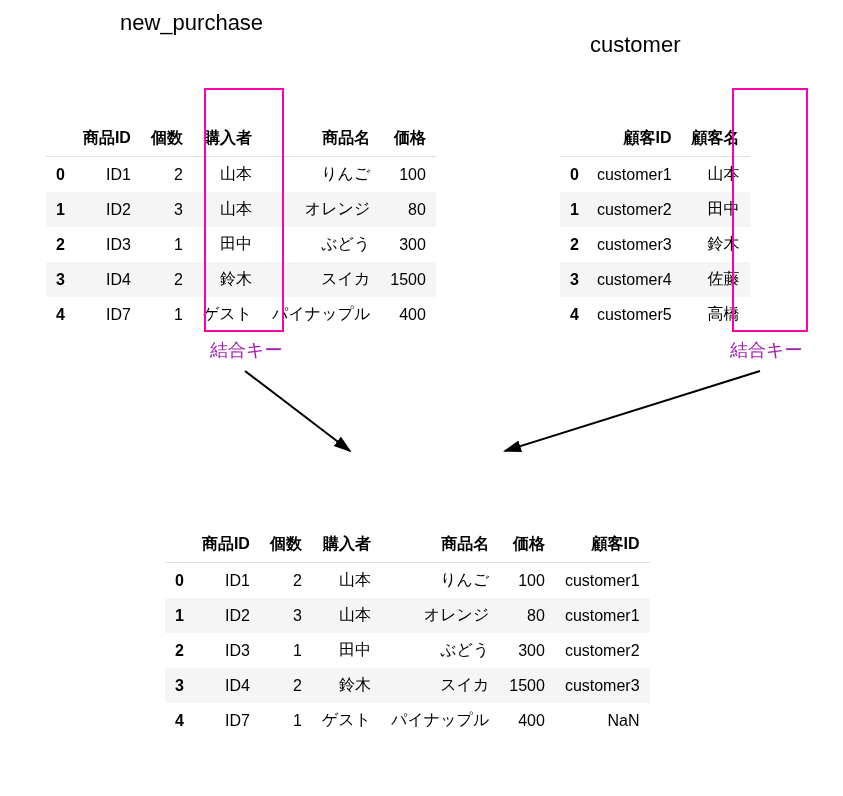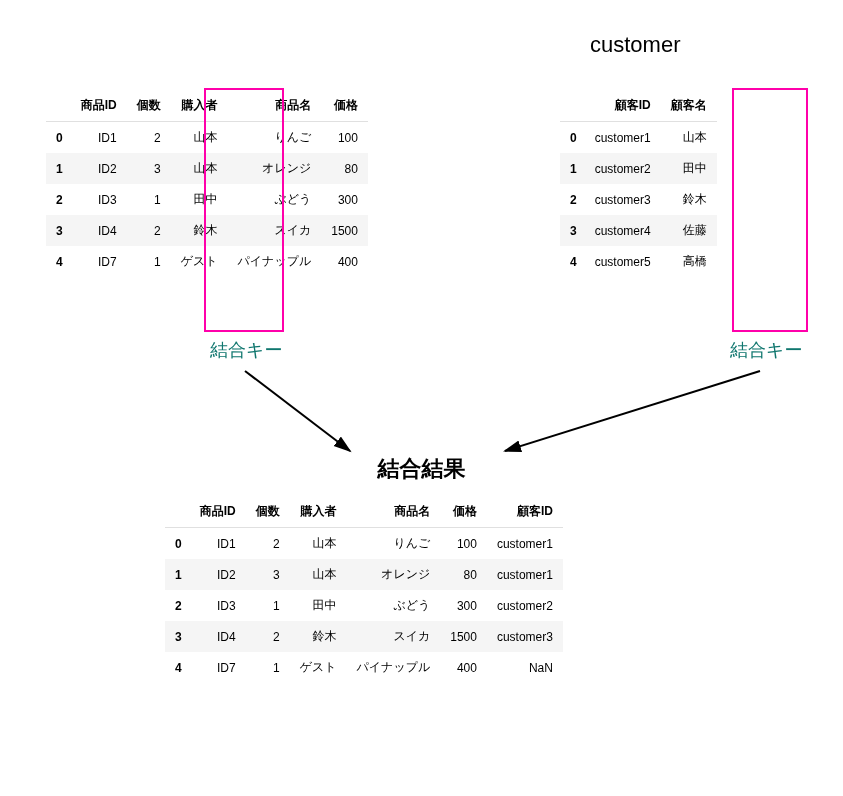--- a/index.html
+++ b/index.html
@@ -23,21 +23,22 @@
   }
   .title1 { left: 110px; top: 0; }
   .title2 { left: 580px; top: 0; margin-top: 22px; }
   .title3 {
     left: 0; right: 0; top: 444px;
     text-align: center;
     font-weight: 700;
   }
   table {
     border-collapse: collapse;
-    font-size: 12px;
+    font-size: 16px;
+    margin-top: 31px;
   }
   th, td {
     padding: 7px 10px;
     text-align: right;
     white-space: nowrap;
     border: none;
   }
   tr.idx th:first-child,
   tr.drow td:first-child {
     font-weight: 700;
@@ -54,35 +55,35 @@
   .hilite {
     position: absolute;
     border: 2px solid #ff00aa;
     pointer-events: none;
   }
   .hl1 { left: 194px; top: 78px; width: 80px; height: 244px; }
   .hl2 { left: 722px; top: 78px; width: 76px; height: 244px; }
 
   .keylabel {
     position: absolute;
-    color: #0f766e;
+    color: #a21caf;
     font-size: 18px;
   }
   .kl1 { left: 200px; top: 328px; }
   .kl2 { left: 720px; top: 328px; }
 
   svg.arrow { position: absolute; overflow: visible; }
 </style>
 </head>
 <body>
 
 <div class="stage">
 
+  <div class="title1">new_purchase</div>
   <div class="title2">customer</div>
-  <div class="title3">結合結果</div>
 
   <div class="t-wrap tw1">
     <table>
       <thead>
           <tr class="idx">
         <th></th>
         <th>商品ID</th>
         <th>個数</th>
         <th>購入者</th>
         <th>商品名</th>

